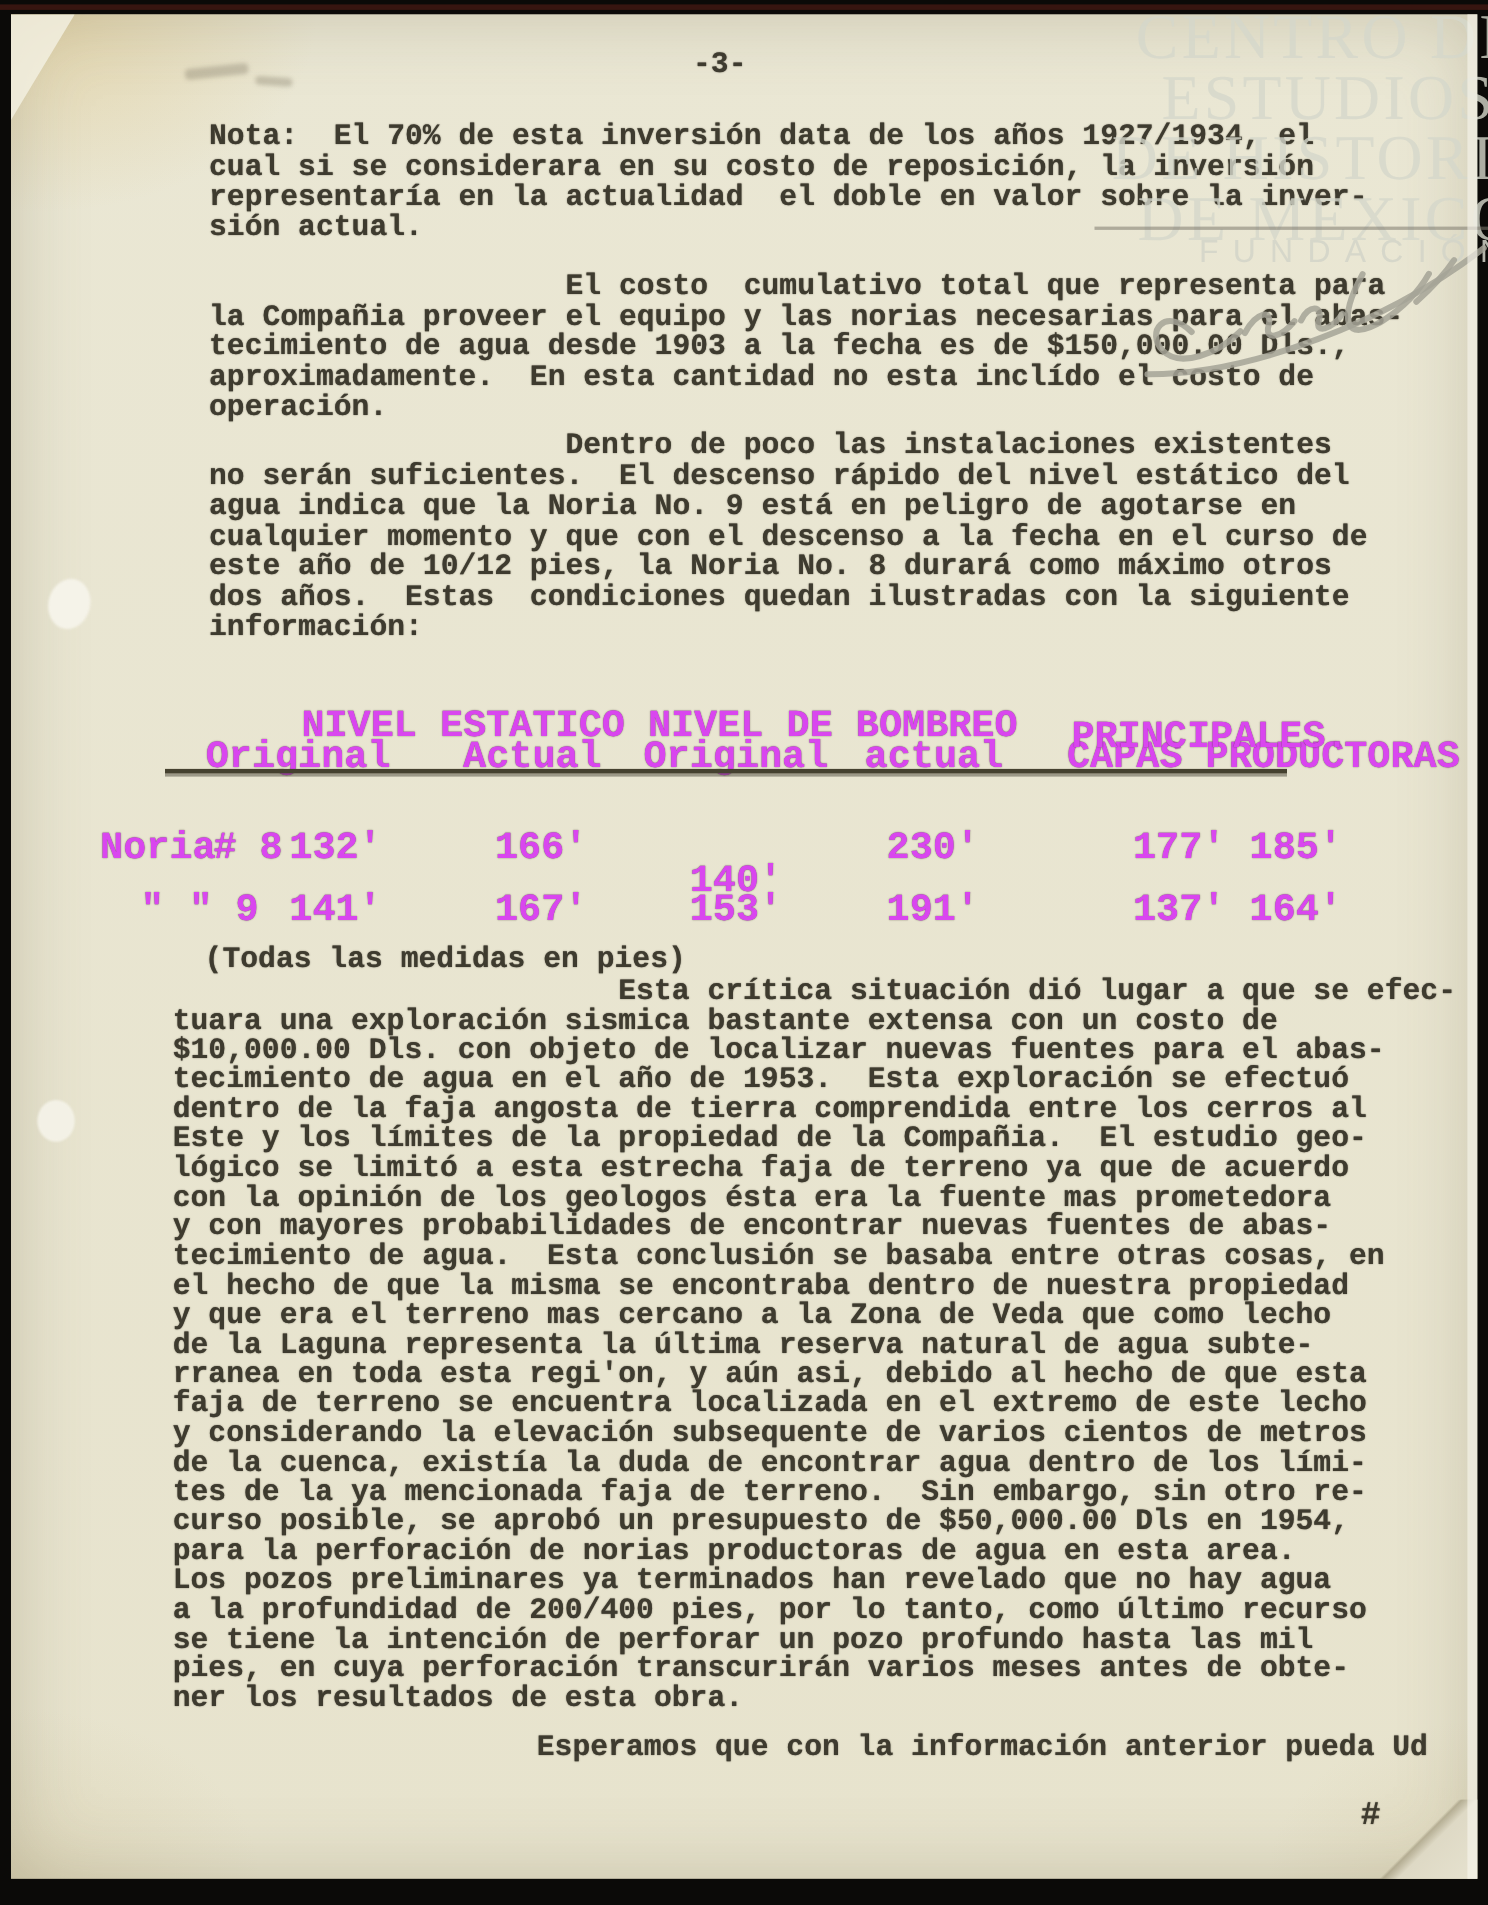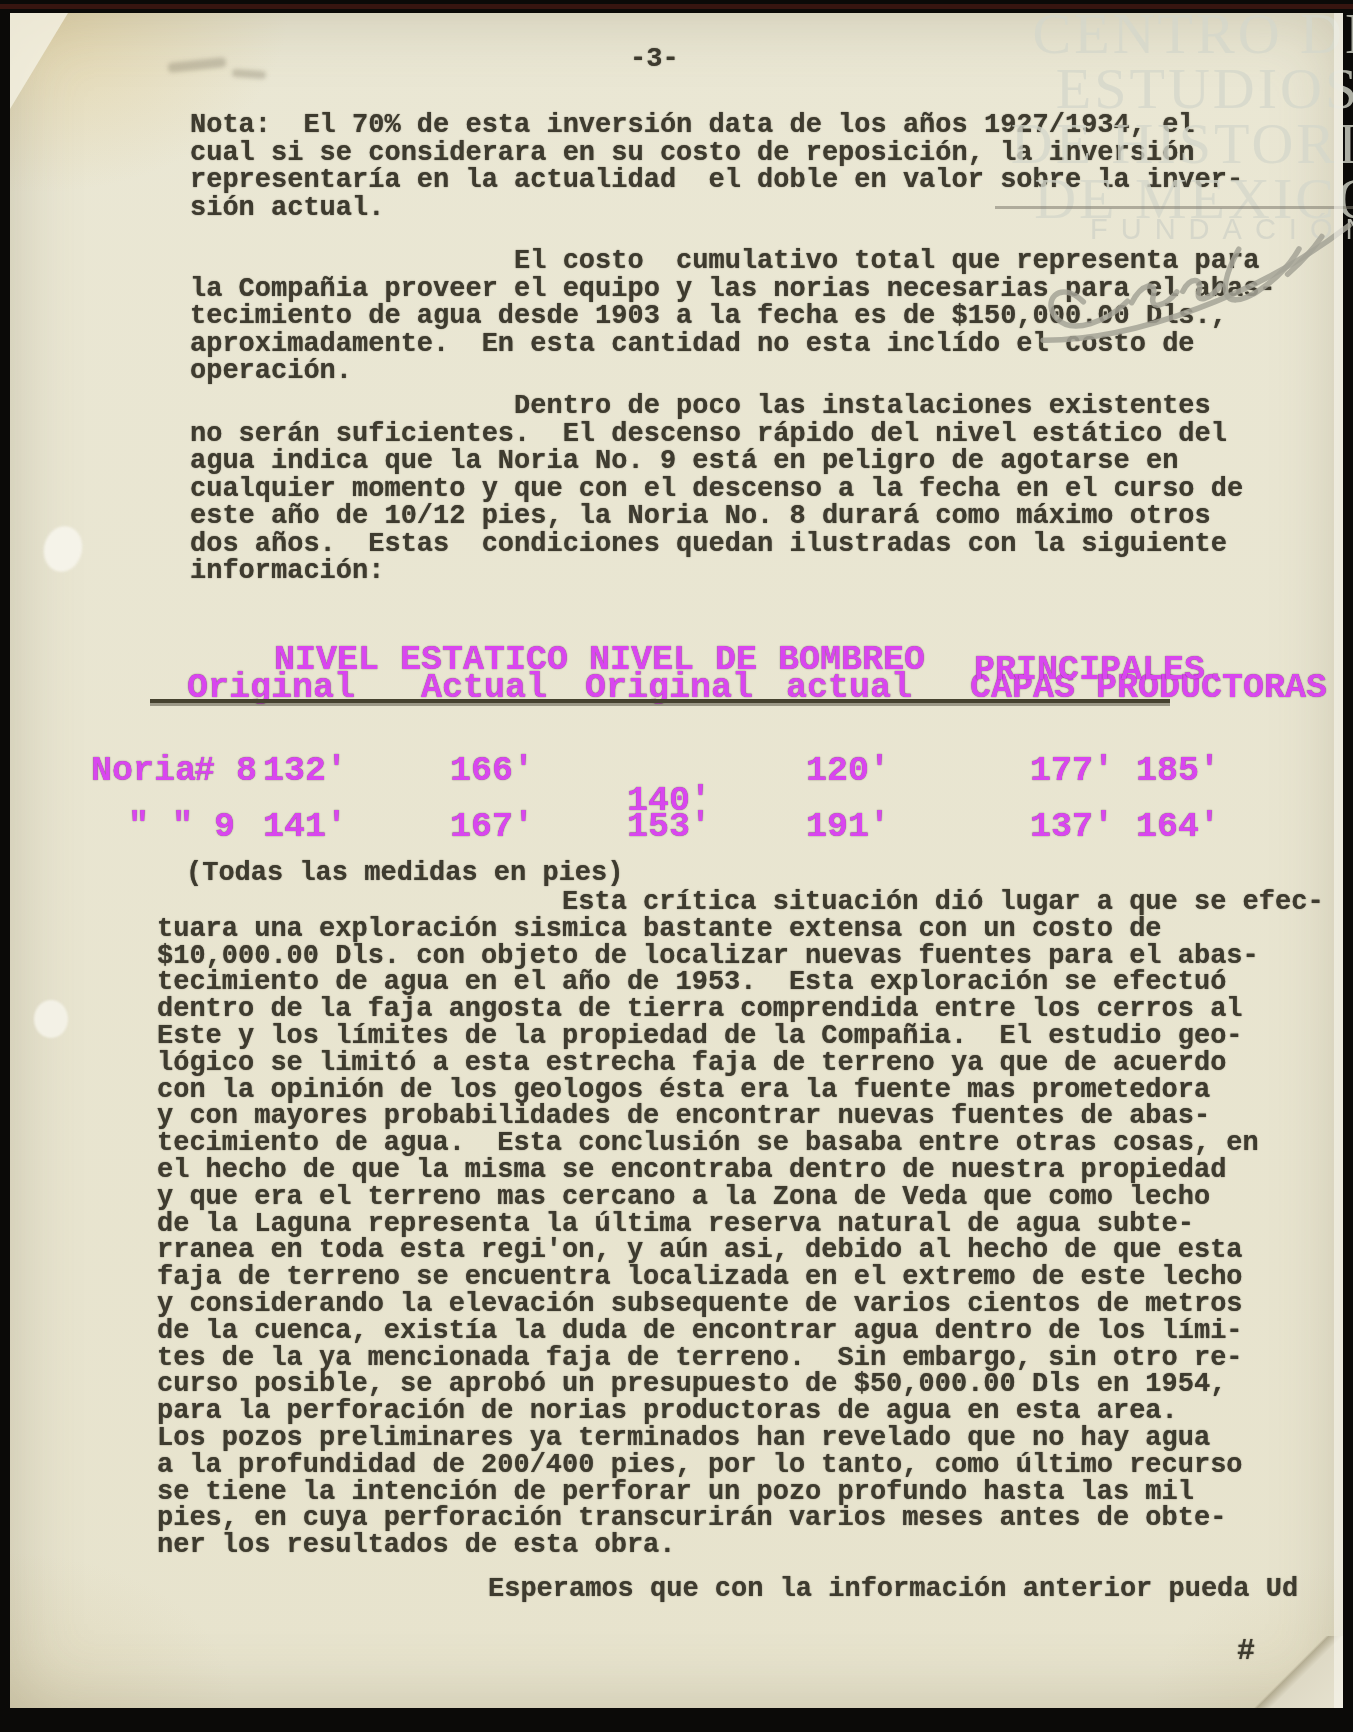--- a/index.html
+++ b/index.html
@@ -100,21 +100,21 @@
   <div class="th" id="sh-2">Original</div>
   <div class="th" id="sh-3">actual</div>
   <div class="th" id="sh-4">PRINCIPALES.</div>
   <div id="table-rule"></div>
 
   <div class="td" id="r1c0">Noria</div>
   <div class="td" id="r1c1"># 8</div>
   <div class="td" id="r1v0">132'</div>
   <div class="td" id="r1v1">166'</div>
   <div class="td" id="r1v2">140'</div>
-  <div class="td" id="r1v3">120'</div>
+  <div class="td" id="r1v3">230'</div>
   <div class="td" id="r1v4">177'</div>
   <div class="td" id="r1v5">185'</div>
 
   <div class="td" id="r2c0">"</div>
   <div class="td" id="r2c1">" 9</div>
   <div class="td" id="r2v0">141'</div>
   <div class="td" id="r2v1">167'</div>
   <div class="td" id="r2v2">153'</div>
   <div class="td" id="r2v3">191'</div>
   <div class="td" id="r2v4">137'</div>

